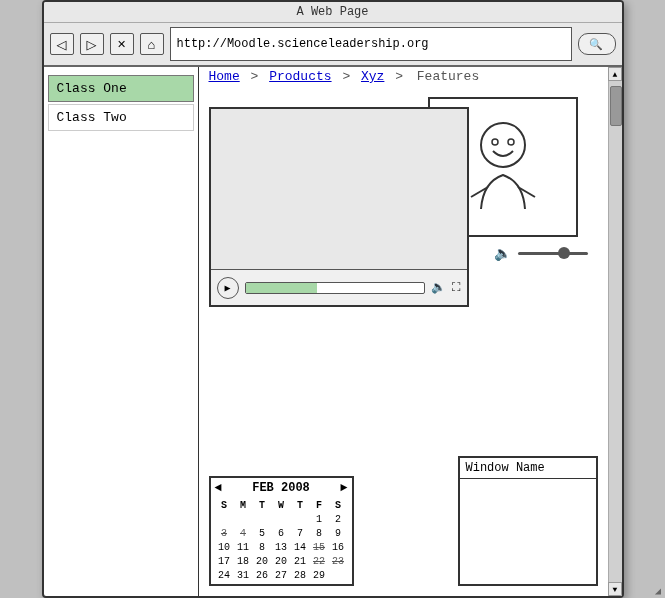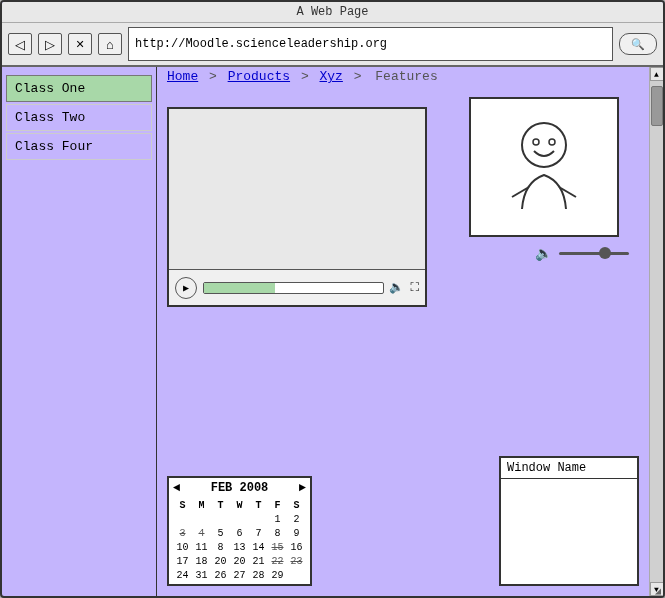--- a/index.html
+++ b/index.html
@@ -7,23 +7,23 @@
     body {
       background: #c0c0c0;
       display: flex;
       justify-content: center;
       align-items: center;
       height: 100vh;
       font-family: 'Courier New', monospace;
     }
 
     .browser-window {
-      width: 665px;
+      width: 582px;
       height: 598px;
-      background: #c4b5fd;
+      background: #ffffff;
       border: 2px solid #333;
       border-radius: 4px;
       display: flex;
       flex-direction: column;
       box-shadow: 3px 3px 8px rgba(0,0,0,0.3);
       overflow: hidden;
     }
 
     
     .title-bar {
@@ -400,23 +400,20 @@
   </div>
 
   <div class="page-content">
 
     <div class="sidebar">
       <div class="sidebar-item active">
         <span>Class One</span>
       </div>
       <div class="sidebar-item">
         <span>Class Two</span>
-      </div>
-      <div class="sidebar-item">
-        <span>Class Four</span>
       </div>
     </div>
 
     <div class="main-content">
 
       <div class="breadcrumb">
         <a>Home</a>
         <span> &gt; </span>
         <a>Products</a>
         <span> &gt; </span>

